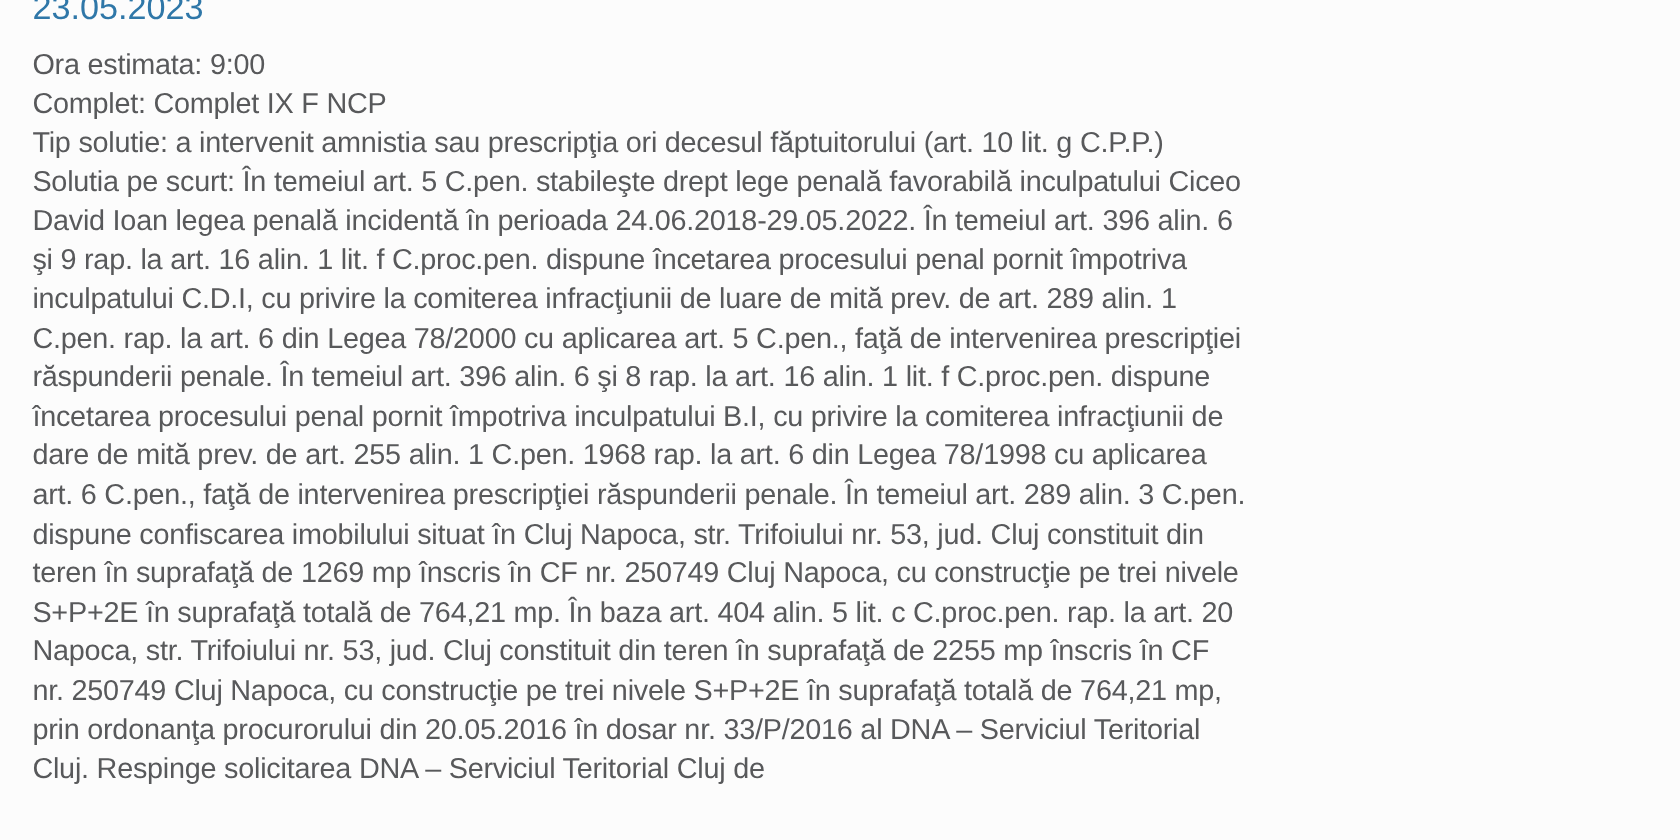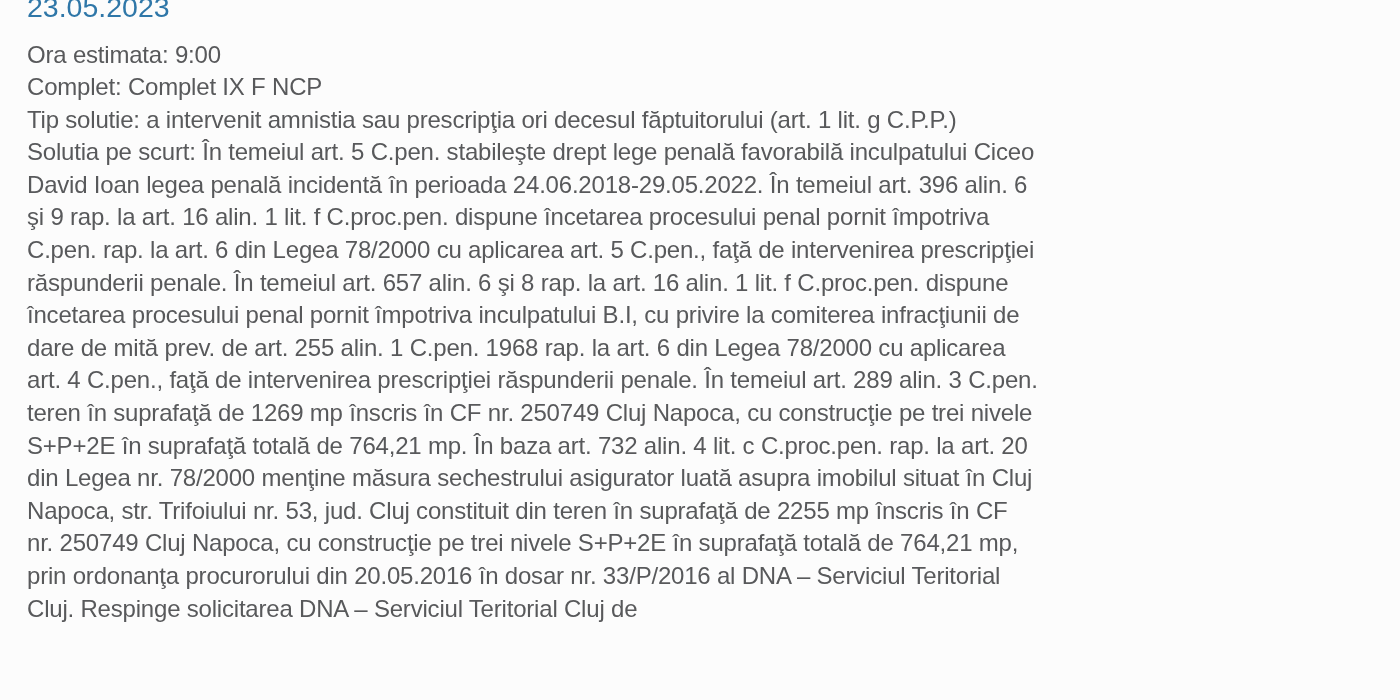--- a/index.html
+++ b/index.html
@@ -43,30 +43,31 @@
   }
 </style>
 </head>
 <body>
 
 <div class="page">
   <a class="date-link">23.05.2023</a>
   <div class="content">
       <div class="line">Ora estimata: 9:00</div>
       <div class="line">Complet: Complet IX F NCP</div>
-      <div class="line">Tip solutie: a intervenit amnistia sau prescripţia ori decesul făptuitorului (art. 1 lit. g C.P.P.)</div>
+      <div class="line">Tip solutie: a intervenit amnistia sau prescripţia ori decesul făptuitorului (art. 10 lit. g C.P.P.)</div>
       <div class="line">Solutia pe scurt: În temeiul art. 5 C.pen. stabileşte drept lege penală favorabilă inculpatului Ciceo</div>
       <div class="line">David Ioan legea penală incidentă în perioada 24.06.2018-29.05.2022. În temeiul art. 396 alin. 6</div>
       <div class="line">şi 9 rap. la art. 16 alin. 1 lit. f C.proc.pen. dispune încetarea procesului penal pornit împotriva</div>
+      <div class="line">inculpatului C.D.I, cu privire la comiterea infracţiunii de luare de mită prev. de art. 289 alin. 1</div>
       <div class="line">C.pen. rap. la art. 6 din Legea 78/2000 cu aplicarea art. 5 C.pen., faţă de intervenirea prescripţiei</div>
-      <div class="line">răspunderii penale. În temeiul art. 657 alin. 6 şi 8 rap. la art. 16 alin. 1 lit. f C.proc.pen. dispune</div>
+      <div class="line">răspunderii penale. În temeiul art. 396 alin. 6 şi 8 rap. la art. 16 alin. 1 lit. f C.proc.pen. dispune</div>
       <div class="line">încetarea procesului penal pornit împotriva inculpatului B.I, cu privire la comiterea infracţiunii de</div>
-      <div class="line">dare de mită prev. de art. 255 alin. 1 C.pen. 1968 rap. la art. 6 din Legea 78/2000 cu aplicarea</div>
-      <div class="line">art. 4 C.pen., faţă de intervenirea prescripţiei răspunderii penale. În temeiul art. 289 alin. 3 C.pen.</div>
+      <div class="line">dare de mită prev. de art. 255 alin. 1 C.pen. 1968 rap. la art. 6 din Legea 78/1998 cu aplicarea</div>
+      <div class="line">art. 6 C.pen., faţă de intervenirea prescripţiei răspunderii penale. În temeiul art. 289 alin. 3 C.pen.</div>
+      <div class="line">dispune confiscarea imobilului situat în Cluj Napoca, str. Trifoiului nr. 53, jud. Cluj constituit din</div>
       <div class="line">teren în suprafaţă de 1269 mp înscris în CF nr. 250749 Cluj Napoca, cu construcţie pe trei nivele</div>
-      <div class="line">S+P+2E în suprafaţă totală de 764,21 mp. În baza art. 732 alin. 4 lit. c C.proc.pen. rap. la art. 20</div>
-      <div class="line">din Legea nr. 78/2000 menţine măsura sechestrului asigurator luată asupra imobilul situat în Cluj</div>
+      <div class="line">S+P+2E în suprafaţă totală de 764,21 mp. În baza art. 404 alin. 5 lit. c C.proc.pen. rap. la art. 20</div>
       <div class="line">Napoca, str. Trifoiului nr. 53, jud. Cluj constituit din teren în suprafaţă de 2255 mp înscris în CF</div>
       <div class="line">nr. 250749 Cluj Napoca, cu construcţie pe trei nivele S+P+2E în suprafaţă totală de 764,21 mp,</div>
       <div class="line">prin ordonanţa procurorului din 20.05.2016 în dosar nr. 33/P/2016 al DNA – Serviciul Teritorial</div>
       <div class="line">Cluj. Respinge solicitarea DNA – Serviciul Teritorial Cluj de</div>
     </div>
 </div>
 
 </body></html>

